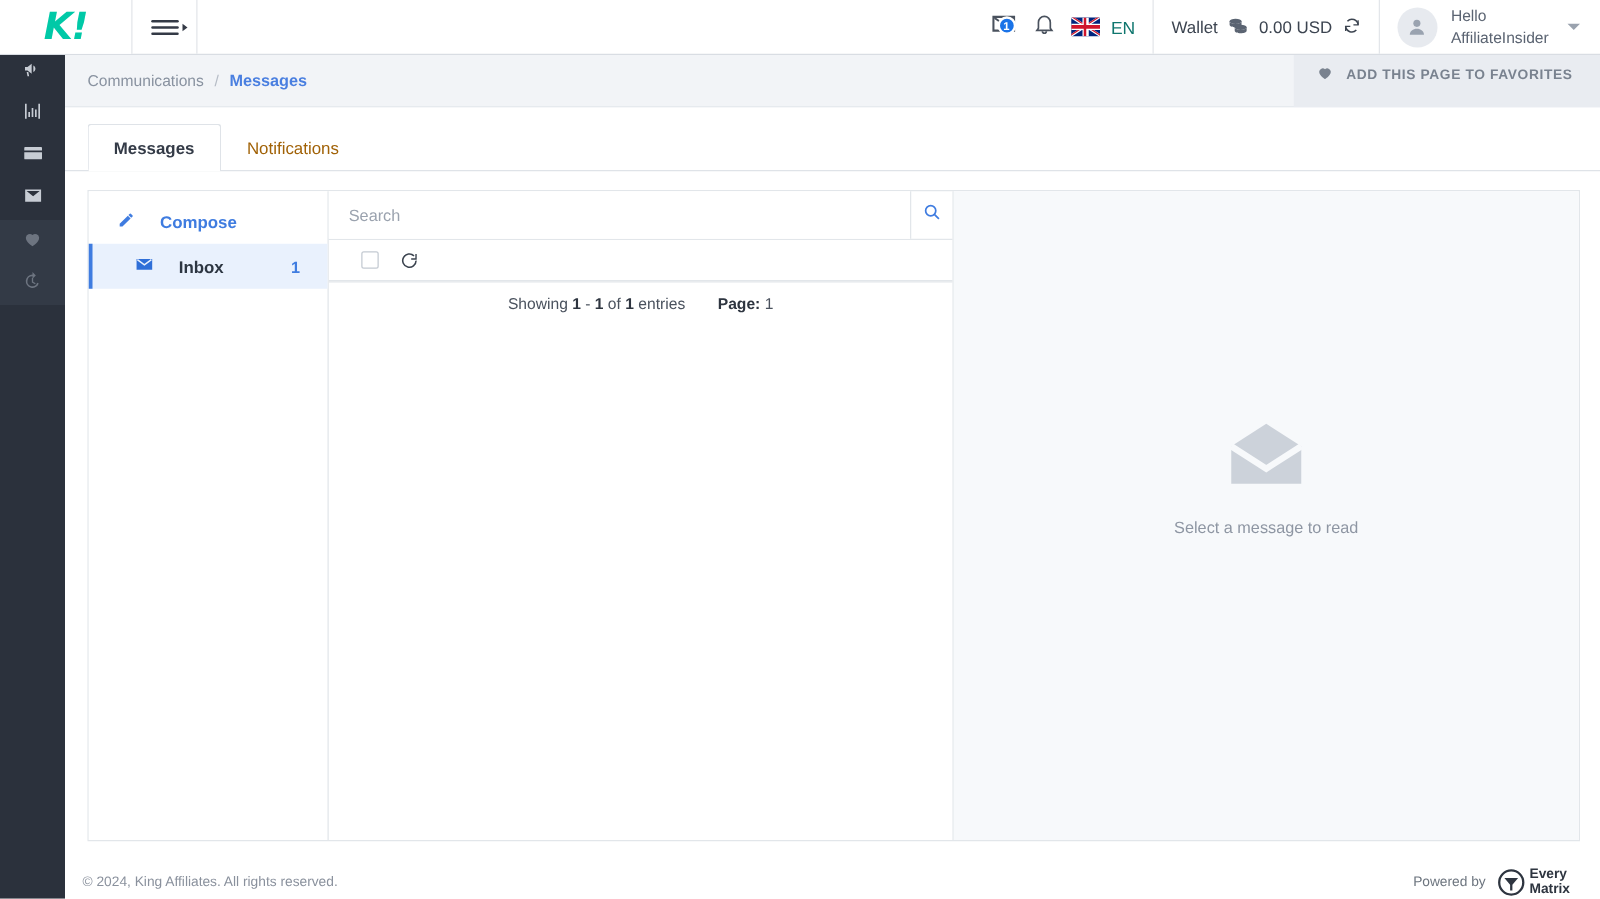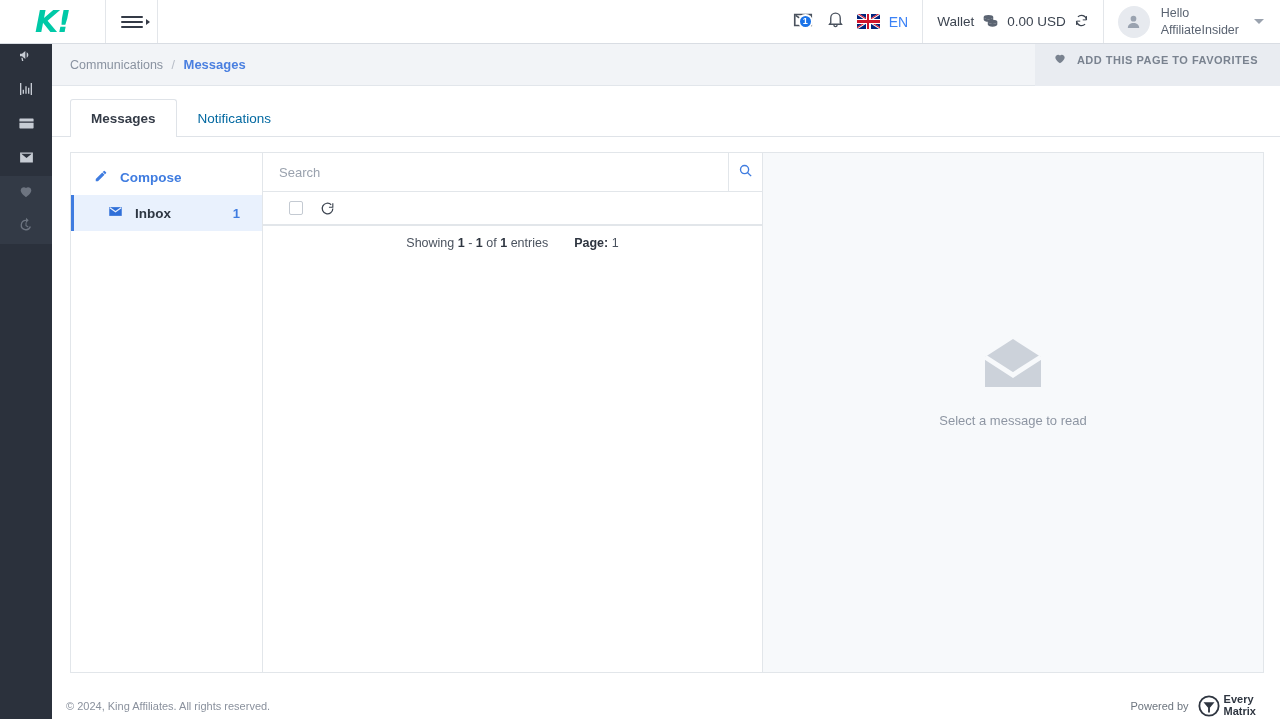--- a/index.html
+++ b/index.html
@@ -68,21 +68,21 @@
   .icon-btn { position: relative; cursor: pointer; display: flex; align-items: center; }
   .badge {
     position: absolute; left: 6px; top: 5px;
     min-width: 15px; height: 15px; border-radius: 50%;
     background: #1a73e8; color: #fff;
     font-size: 9px; font-weight: bold;
     display: flex; align-items: center; justify-content: center;
     border: 2px solid #fff;
   }
   .lang { display: flex; align-items: center; gap: 9px; cursor: pointer; }
-  .lang-label { font-size: 14px; color: #3b82f6; }
+  .lang-label { font-size: 14px; color: #0f766e; }
   .flag {
     width: 23px; height: 15px; position: relative; overflow: hidden;
     background: #00247d; border-radius: 1px; flex: none;
   }
   .flag .d1, .flag .d2 {
     position: absolute; left: -4px; top: 6px; width: 31px; height: 2.4px; background: #fff;
   }
   .flag .d1 { transform: rotate(33deg); }
   .flag .d2 { transform: rotate(-33deg); }
   .flag .r1, .flag .r2 {
@@ -139,21 +139,21 @@
   .tabsbar {
     position: absolute; left: 52px; top: 86px;
     width: 1228px; height: 51px;
     background: #fff;
     border-bottom: 1px solid #dfe3e8;
     display: flex; align-items: flex-end; padding-left: 18px;
   }
   .tab {
     height: 37px; padding: 0 20px;
     display: flex; align-items: center;
-    font-size: 13.5px; color: #0369a1; cursor: pointer;
+    font-size: 13.5px; color: #a16207; cursor: pointer;
     border: 1px solid transparent; border-bottom: none;
     border-radius: 3px 3px 0 0;
     position: relative;
   }
   .tab.active {
     background: #fff; color: #343b47; font-weight: bold;
     border-color: #dfe3e8;
   }
   .tab.active::after {
     content: ''; position: absolute; left: 0; right: 0; bottom: -1px; height: 2px; background: #fff;
@@ -166,21 +166,21 @@
     background: #fff;
     border: 1px solid #e2e6ea;
     display: flex;
   }
   .folders {
     width: 192px; border-right: 1px solid #e2e6ea;
     background: #fff; padding-top: 0;
   }
   .folder {
     height: 36px; display: flex; align-items: center;
-    padding-left: 20px; gap: 12px;
+    padding-left: 20px; gap: 20px;
     font-size: 13.5px; color: #6e7683; cursor: pointer;
     border-left: 3px solid transparent;
   }
   .folder.compose { color: #3f7ce0; font-weight: bold; margin-top: 6px; }
   .folder.compose svg { fill: #3f7ce0; }
   .folder svg { fill: #717a87; }
   .folder.active {
     background: #e9f1fd; border-left-color: #3f7ce0;
     color: #2d3642; font-weight: bold; padding-left: 34px;
   }

